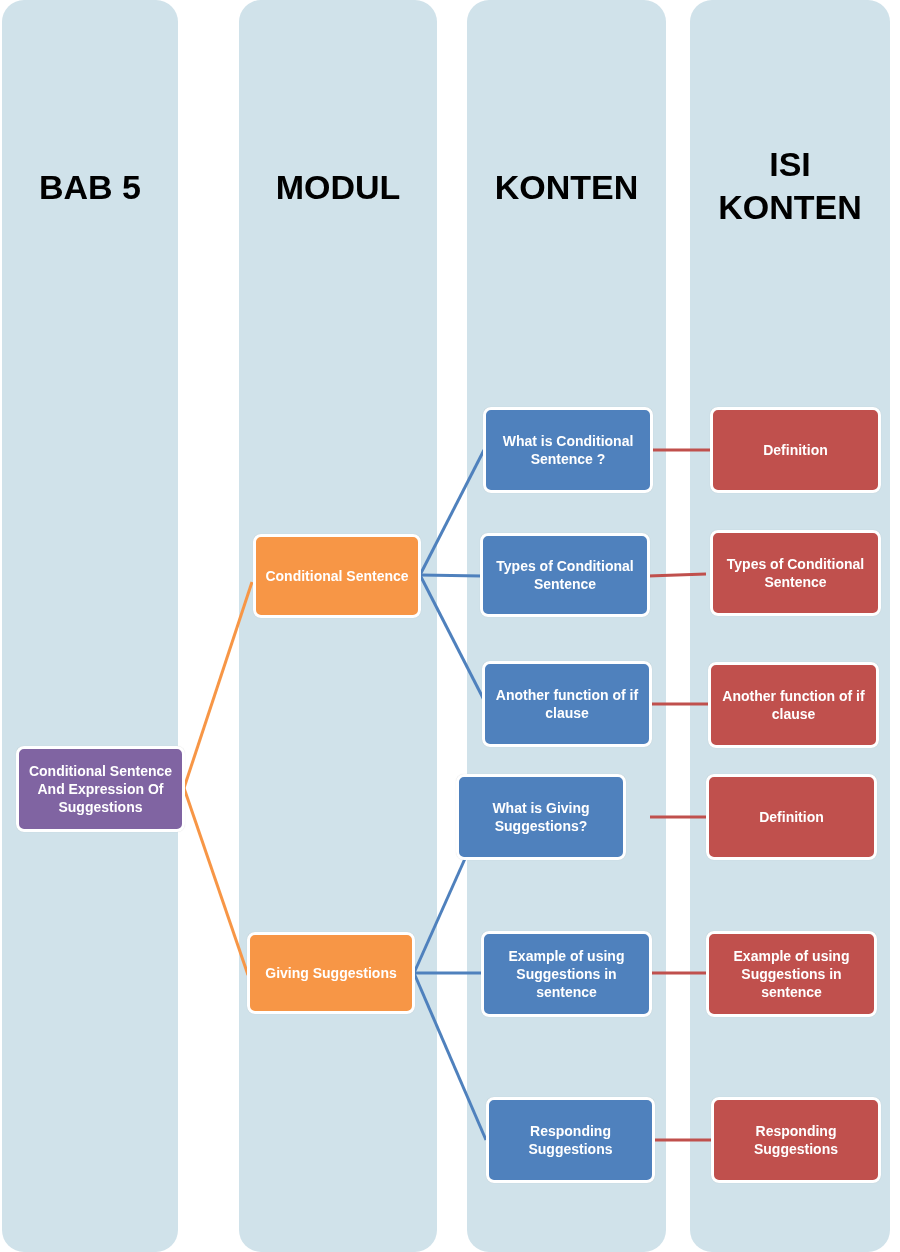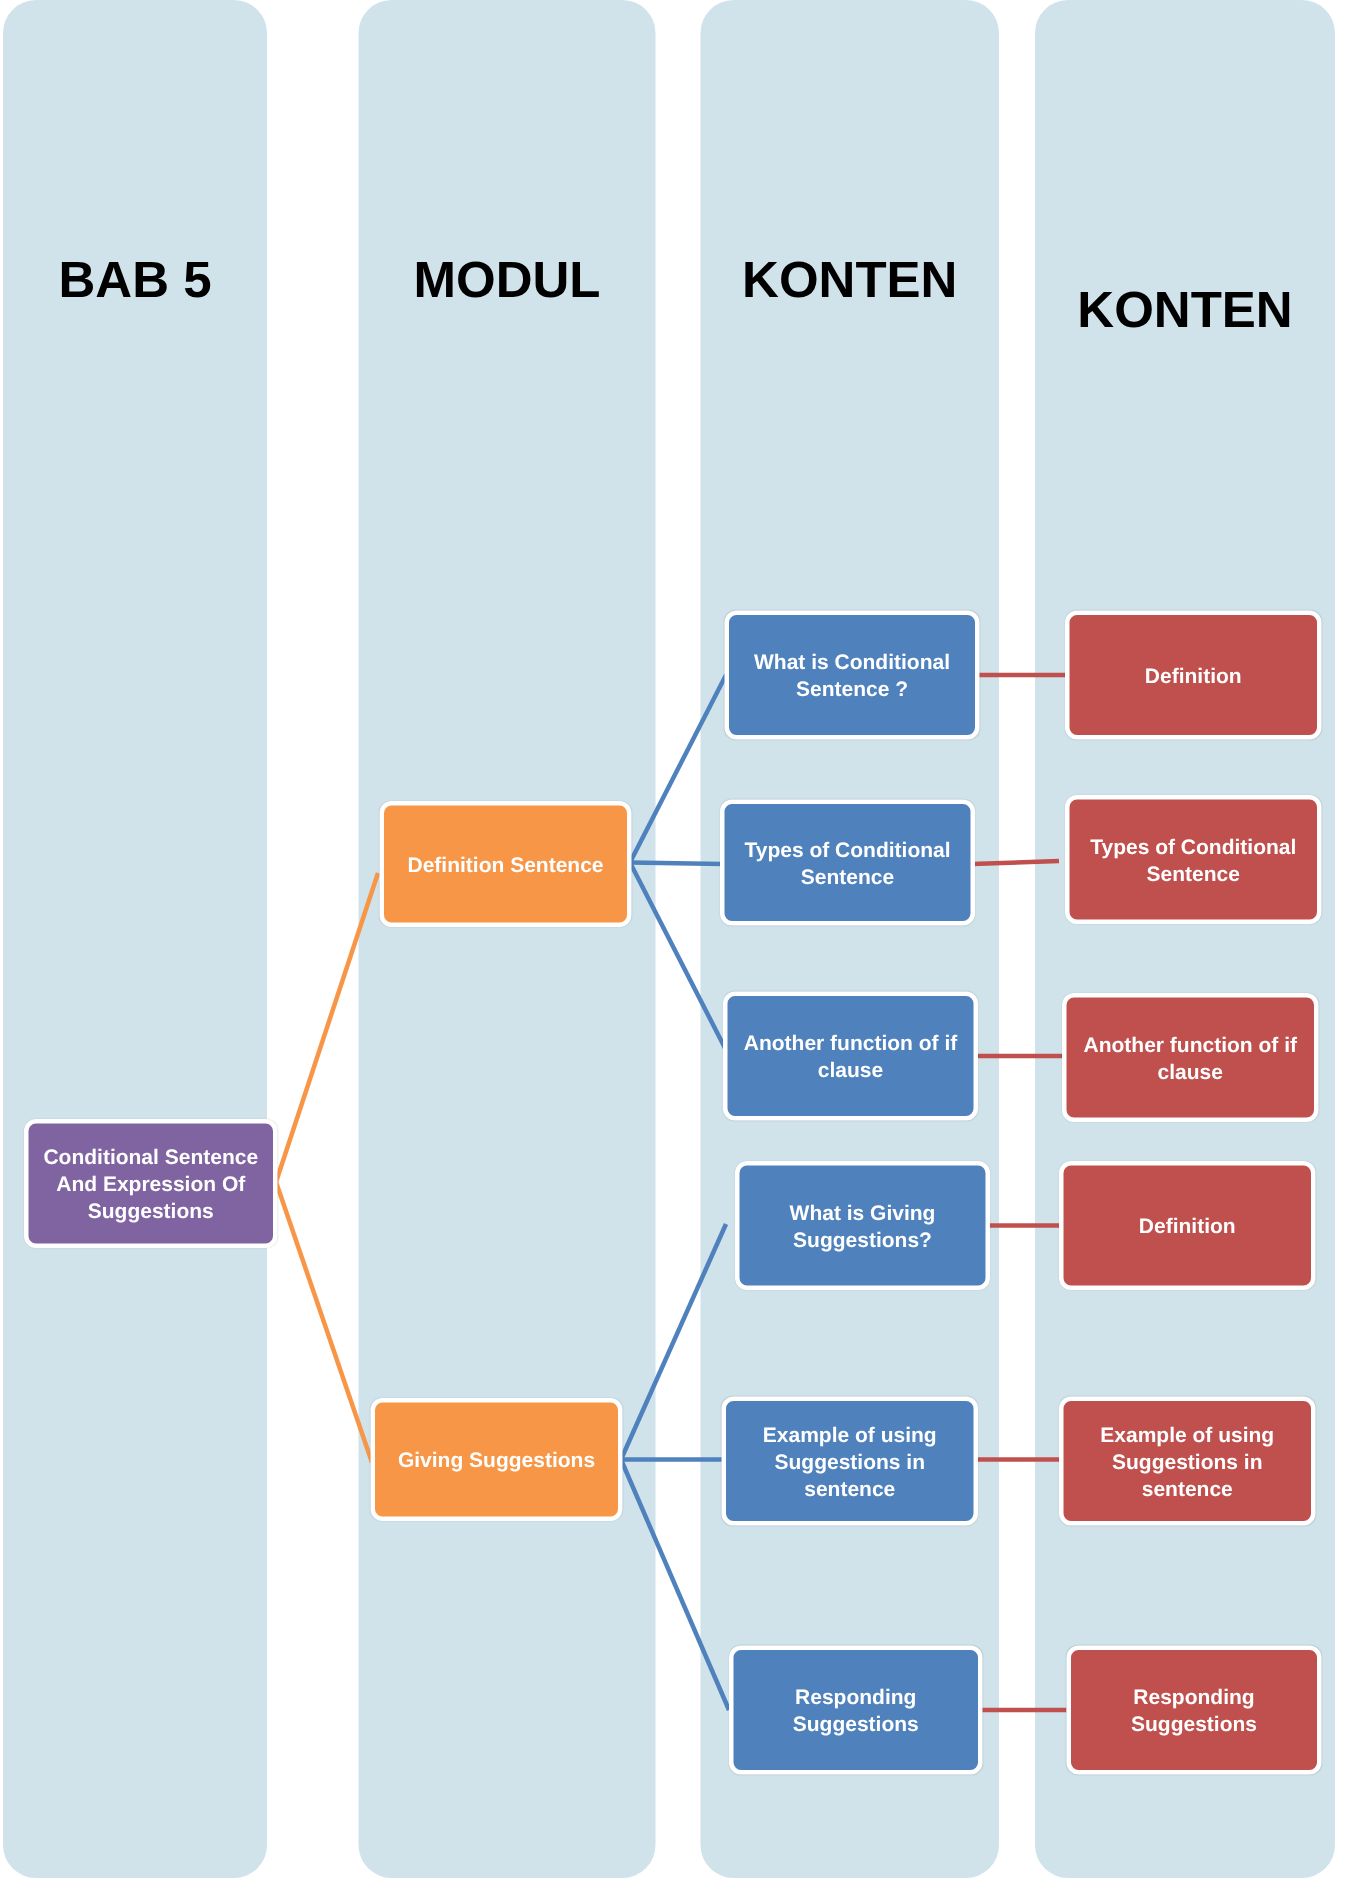--- a/index.html
+++ b/index.html
@@ -25,20 +25,21 @@
 <div class="col" style="left:2px;width:176px;">
   <div class="col-title" style="top:168px;">BAB 5</div>
 </div>
 <div class="col" style="left:239px;width:198px;">
   <div class="col-title" style="top:168px;">MODUL</div>
 </div>
 <div class="col" style="left:467px;width:199px;">
   <div class="col-title" style="top:168px;">KONTEN</div>
 </div>
 <div class="col" style="left:690px;width:200px;">
+  <div class="col-title" style="top:145px;">ISI</div>
   <div class="col-title" style="top:188px;">KONTEN</div>
 </div>
 
 <svg class="links">
 
   <line x1="184" y1="788" x2="252" y2="582" stroke="#f79646" stroke-width="3"></line>
   <line x1="184" y1="788" x2="248" y2="975" stroke="#f79646" stroke-width="3"></line>
 
   <line x1="420" y1="575" x2="484" y2="450" stroke="#4f81bd" stroke-width="3"></line>
   <line x1="420" y1="575" x2="482" y2="576" stroke="#4f81bd" stroke-width="3"></line>
@@ -54,36 +55,36 @@
   <line x1="650" y1="817" x2="706" y2="817" stroke="#c0504d" stroke-width="3"></line>
   <line x1="650" y1="973" x2="706" y2="973" stroke="#c0504d" stroke-width="3"></line>
   <line x1="653" y1="1140" x2="711" y2="1140" stroke="#c0504d" stroke-width="3"></line>
 </svg>
 
 <div class="node purple" style="left:16px;top:746px;width:169px;height:86px;justify-content:flex-end;">
   <span>Conditional Sentence And Expression Of Suggestions</span>
 </div>
 
 <div class="node orange" style="left:253px;top:534px;width:168px;height:84px;">
-  <span>Definition Sentence</span>
+  <span>Conditional Sentence</span>
 </div>
 <div class="node orange" style="left:247px;top:932px;width:168px;height:82px;">
   <span>Giving Suggestions</span>
 </div>
 
 <div class="node blue" style="left:483px;top:407px;width:170px;height:86px;">
   <span>What is Conditional Sentence ?</span>
 </div>
 <div class="node blue" style="left:480px;top:533px;width:170px;height:84px;">
   <span>Types of Conditional Sentence</span>
 </div>
 <div class="node blue" style="left:482px;top:661px;width:170px;height:86px;">
   <span>Another function of if clause</span>
 </div>
-<div class="node blue" style="left:490px;top:774px;width:170px;height:86px;">
+<div class="node blue" style="left:456px;top:774px;width:170px;height:86px;">
   <span>What is Giving Suggestions?</span>
 </div>
 <div class="node blue" style="left:481px;top:931px;width:171px;height:86px;">
   <span>Example of using Suggestions in sentence</span>
 </div>
 <div class="node blue" style="left:486px;top:1097px;width:169px;height:86px;">
   <span>Responding Suggestions</span>
 </div>
 
 <div class="node red" style="left:710px;top:407px;width:171px;height:86px;">

